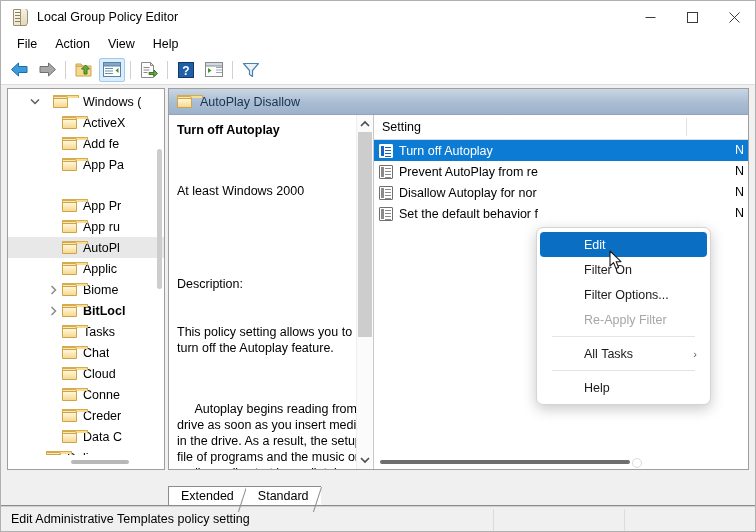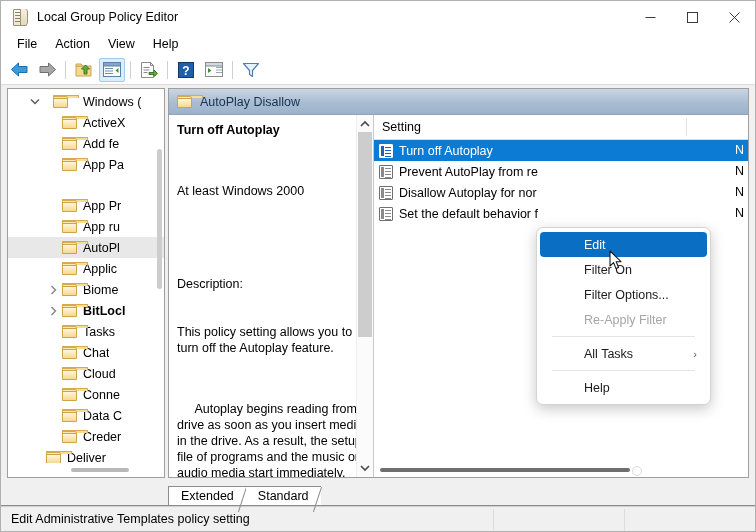--- a/index.html
+++ b/index.html
@@ -185,21 +185,21 @@
   .polyicon.selected .bar{background:#1565c0;}
   .polyicon.selected .l{background:#1565c0;}
   .lrow .state{position:absolute;right:4px;top:0;line-height:21px;}
   .list-hscroll{
     height:14px;min-height:14px;position:relative;background:#fff;
   }
   .lh-thumb{position:absolute;left:6px;top:5px;width:250px;height:4px;background:#6e6e6e;border-radius:2px;}
   .lh-end{position:absolute;left:258px;top:3px;width:8px;height:8px;border:1px solid #dadada;border-radius:50%;}
   
   .tabbar{
-    height:28px;min-height:20px;display:flex;align-items:flex-end;
+    height:36px;min-height:20px;display:flex;align-items:flex-end;
     padding-left:6px;background:#f0f0f0;position:relative;text-align:right;
   }
   .tabs-wrap{
     position:absolute;left:167px;bottom:0;height:20px;display:flex;align-items:stretch;
   }
   .tab{
     position:relative;display:flex;align-items:center;justify-content:center;
     font-size:12.5px;padding:0 12px;color:#000;
     background:#fff;border-top:1px solid #8c8c8c;
     height:19px;box-sizing:border-box;
@@ -494,30 +494,30 @@
             </div>
             <div class="tlabel">Conne</div>
           </div>
           <div class="trow" style="padding-left: 36px;">
             <div class="twist"></div>
             <div class="folder">
               <div class="tab"></div>
               <div class="back"></div>
               <div class="front"></div>
             </div>
+            <div class="tlabel">Creder</div>
+          </div>
+          <div class="trow" style="padding-left: 36px;">
+            <div class="twist"></div>
+            <div class="folder">
+              <div class="tab"></div>
+              <div class="back"></div>
+              <div class="front"></div>
+            </div>
             <div class="tlabel">Data C</div>
-          </div>
-          <div class="trow" style="padding-left: 36px;">
-            <div class="twist"></div>
-            <div class="folder">
-              <div class="tab"></div>
-              <div class="back"></div>
-              <div class="front"></div>
-            </div>
-            <div class="tlabel">Creder</div>
           </div>
           <div class="trow" style="padding-left: 20px;">
             <div class="twist"></div>
             <div class="folder">
               <div class="tab"></div>
               <div class="back"></div>
               <div class="front"></div>
             </div>
             <div class="tlabel">Deliver</div>
           </div>

